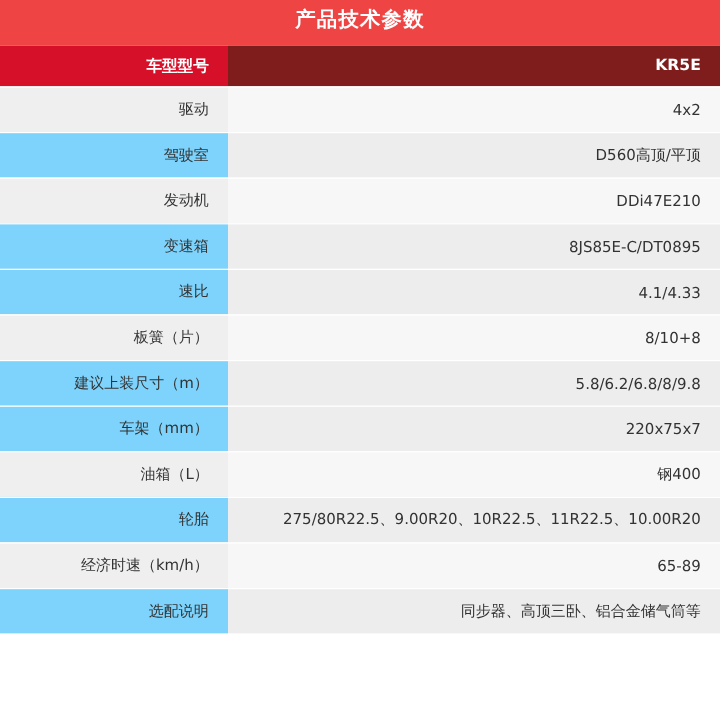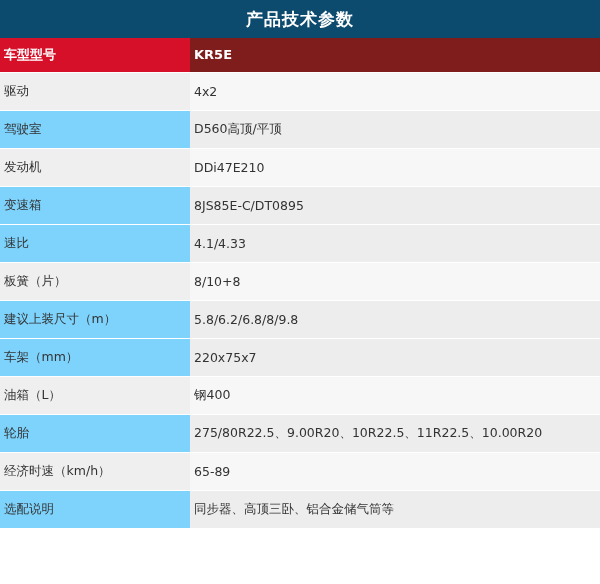--- a/index.html
+++ b/index.html
@@ -11,42 +11,43 @@
     height: 584px;
     background: #ffffff;
     font-family: "DejaVu Sans", "Liberation Sans", sans-serif;
     -webkit-font-smoothing: antialiased;
   }
   .spec-sheet {
     width: 600px;
     box-sizing: border-box;
   }
   .title-bar {
-    background: #0c4a6e;
+    background: #ef4444;
     color: #ffffff;
     text-align: center;
     font-size: 17px;
     font-weight: bold;
     letter-spacing: 1px;
     height: 38px;
     line-height: 38px;
+    font-family: Liberation Mono, monospace;
   }
   table.spec-table {
     width: 600px;
     border-collapse: collapse;
     table-layout: fixed;
   }
   table.spec-table td {
     height: 38px;
     font-size: 12.5px;
-    text-align: left;
+    text-align: right;
     vertical-align: middle;
     color: #333333;
     border-bottom: 1px solid #ffffff;
-    padding: 0 4px;
+    padding: 0 16px;
     box-sizing: border-box;
   }
   td.label-cell {
     width: 190px;
     background: #efefef;
     color: #333333;
   }
   td.value-cell {
     width: 410px;
     background: #f7f7f7;

